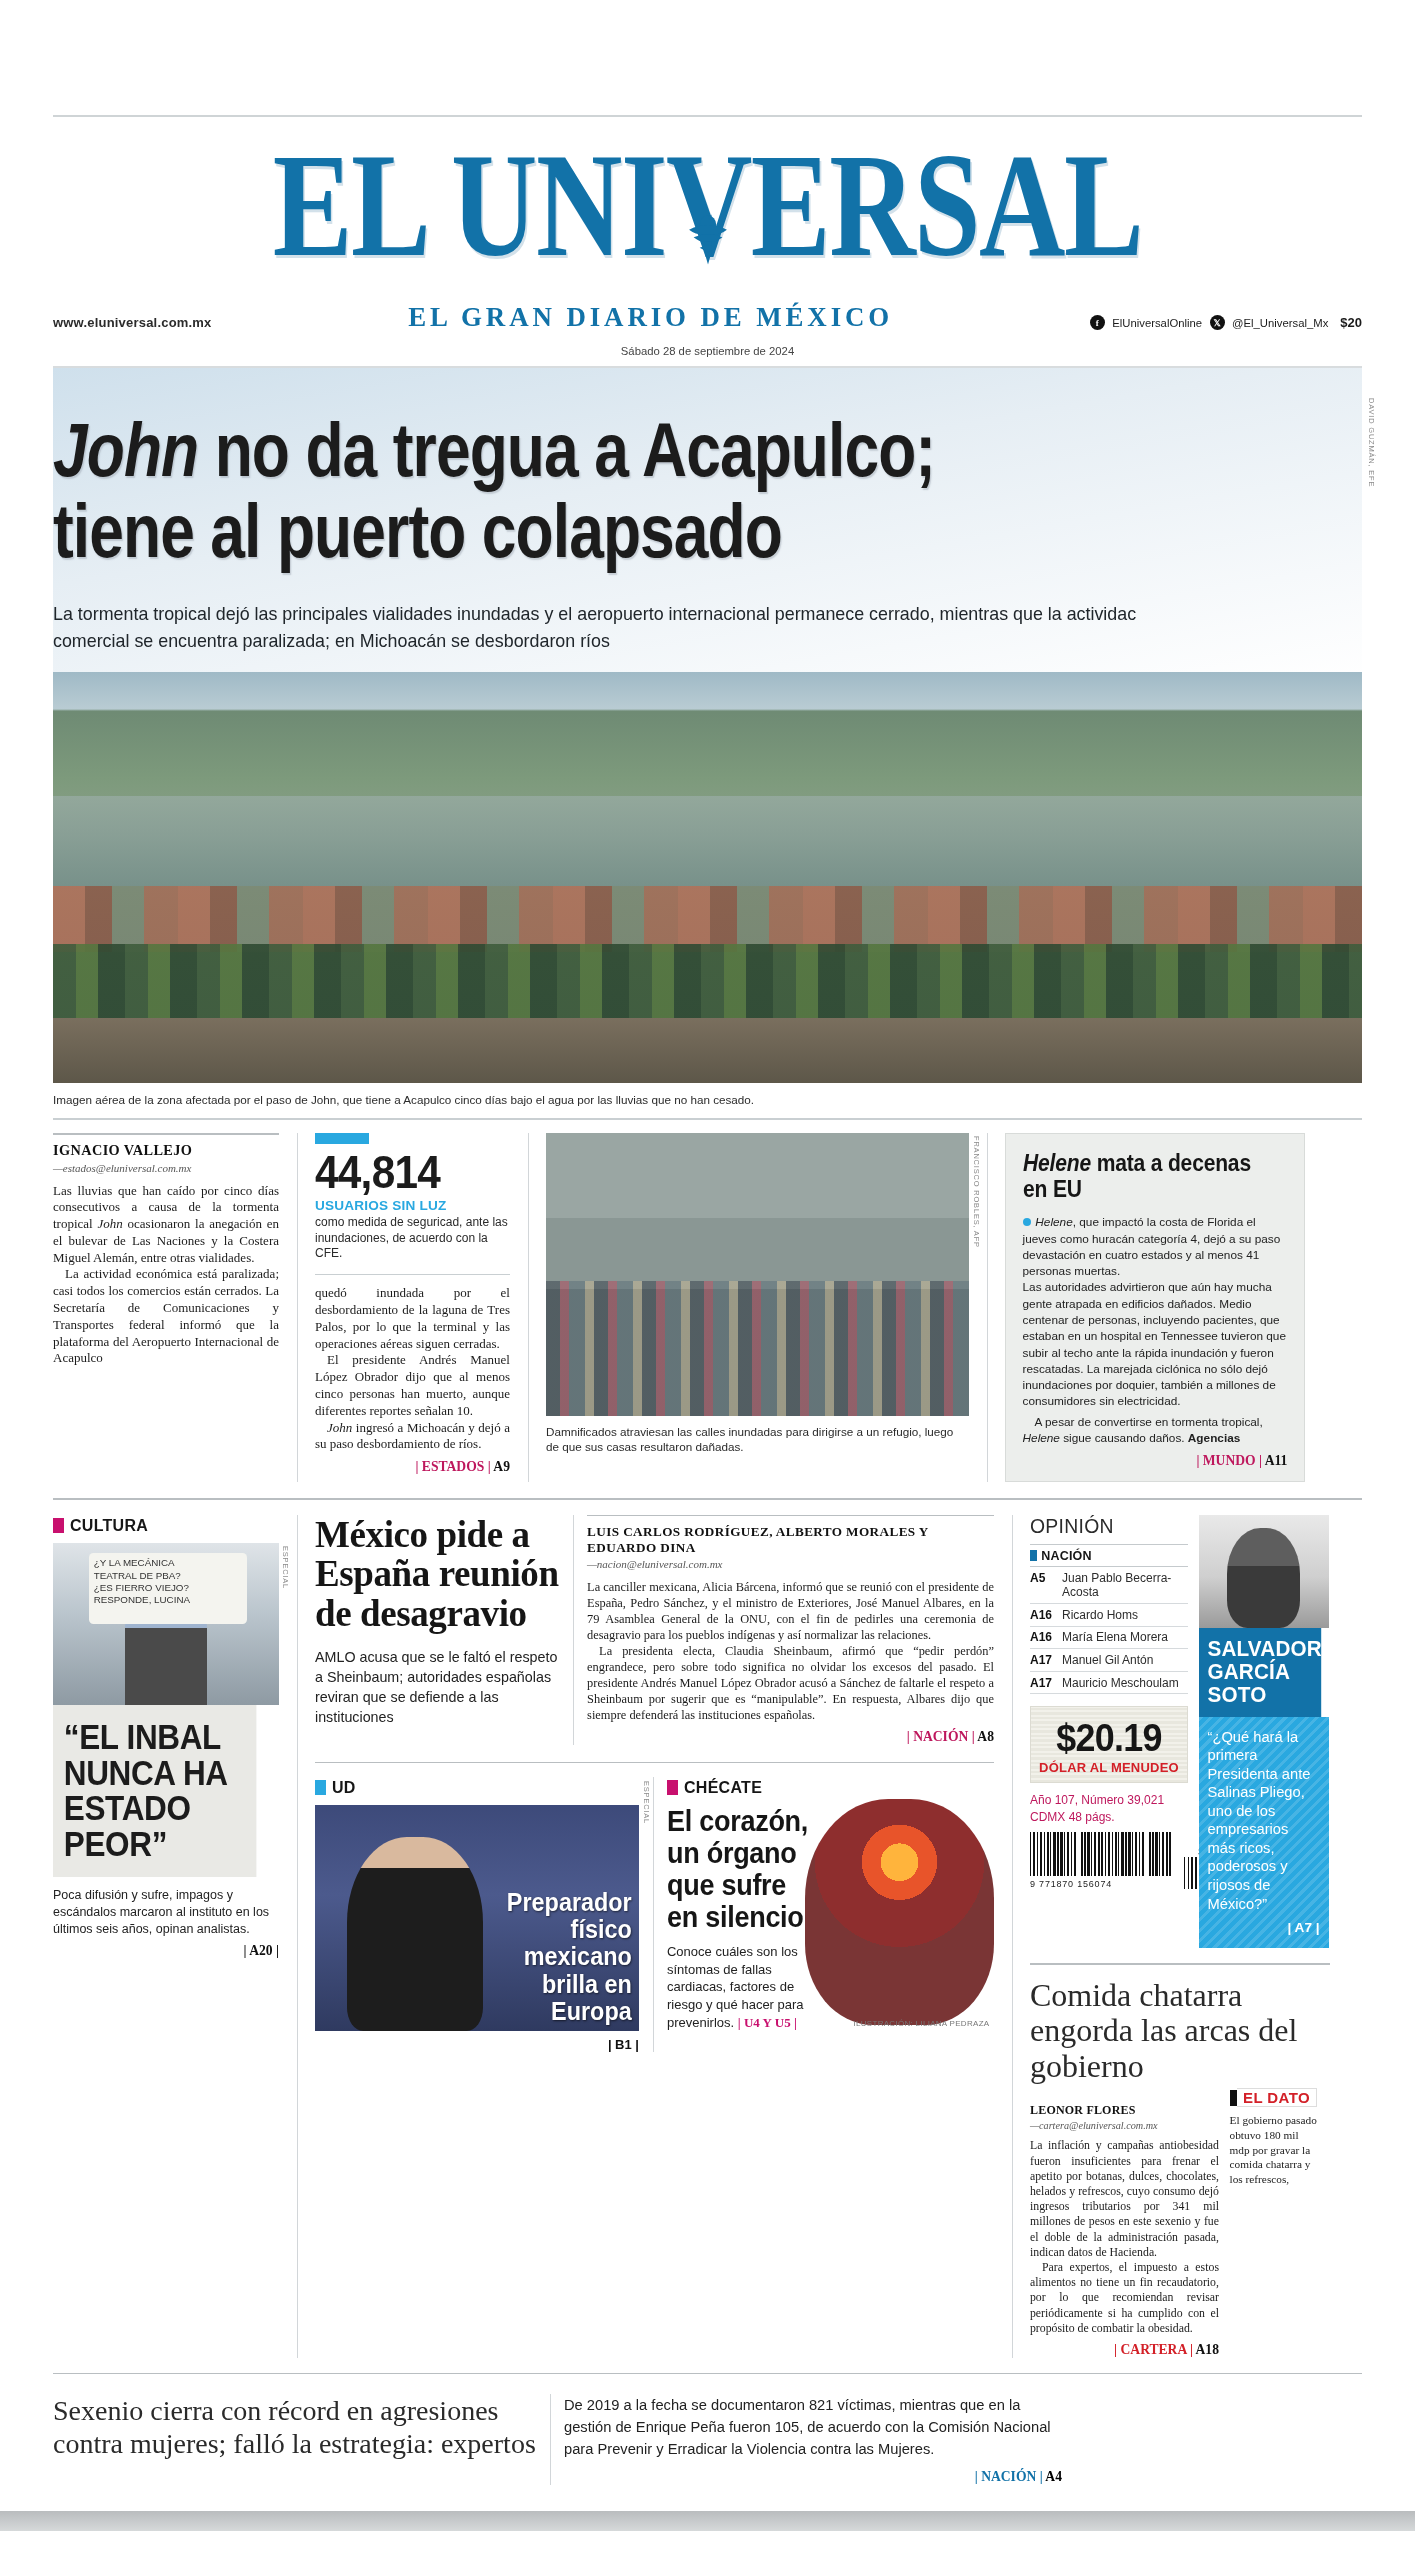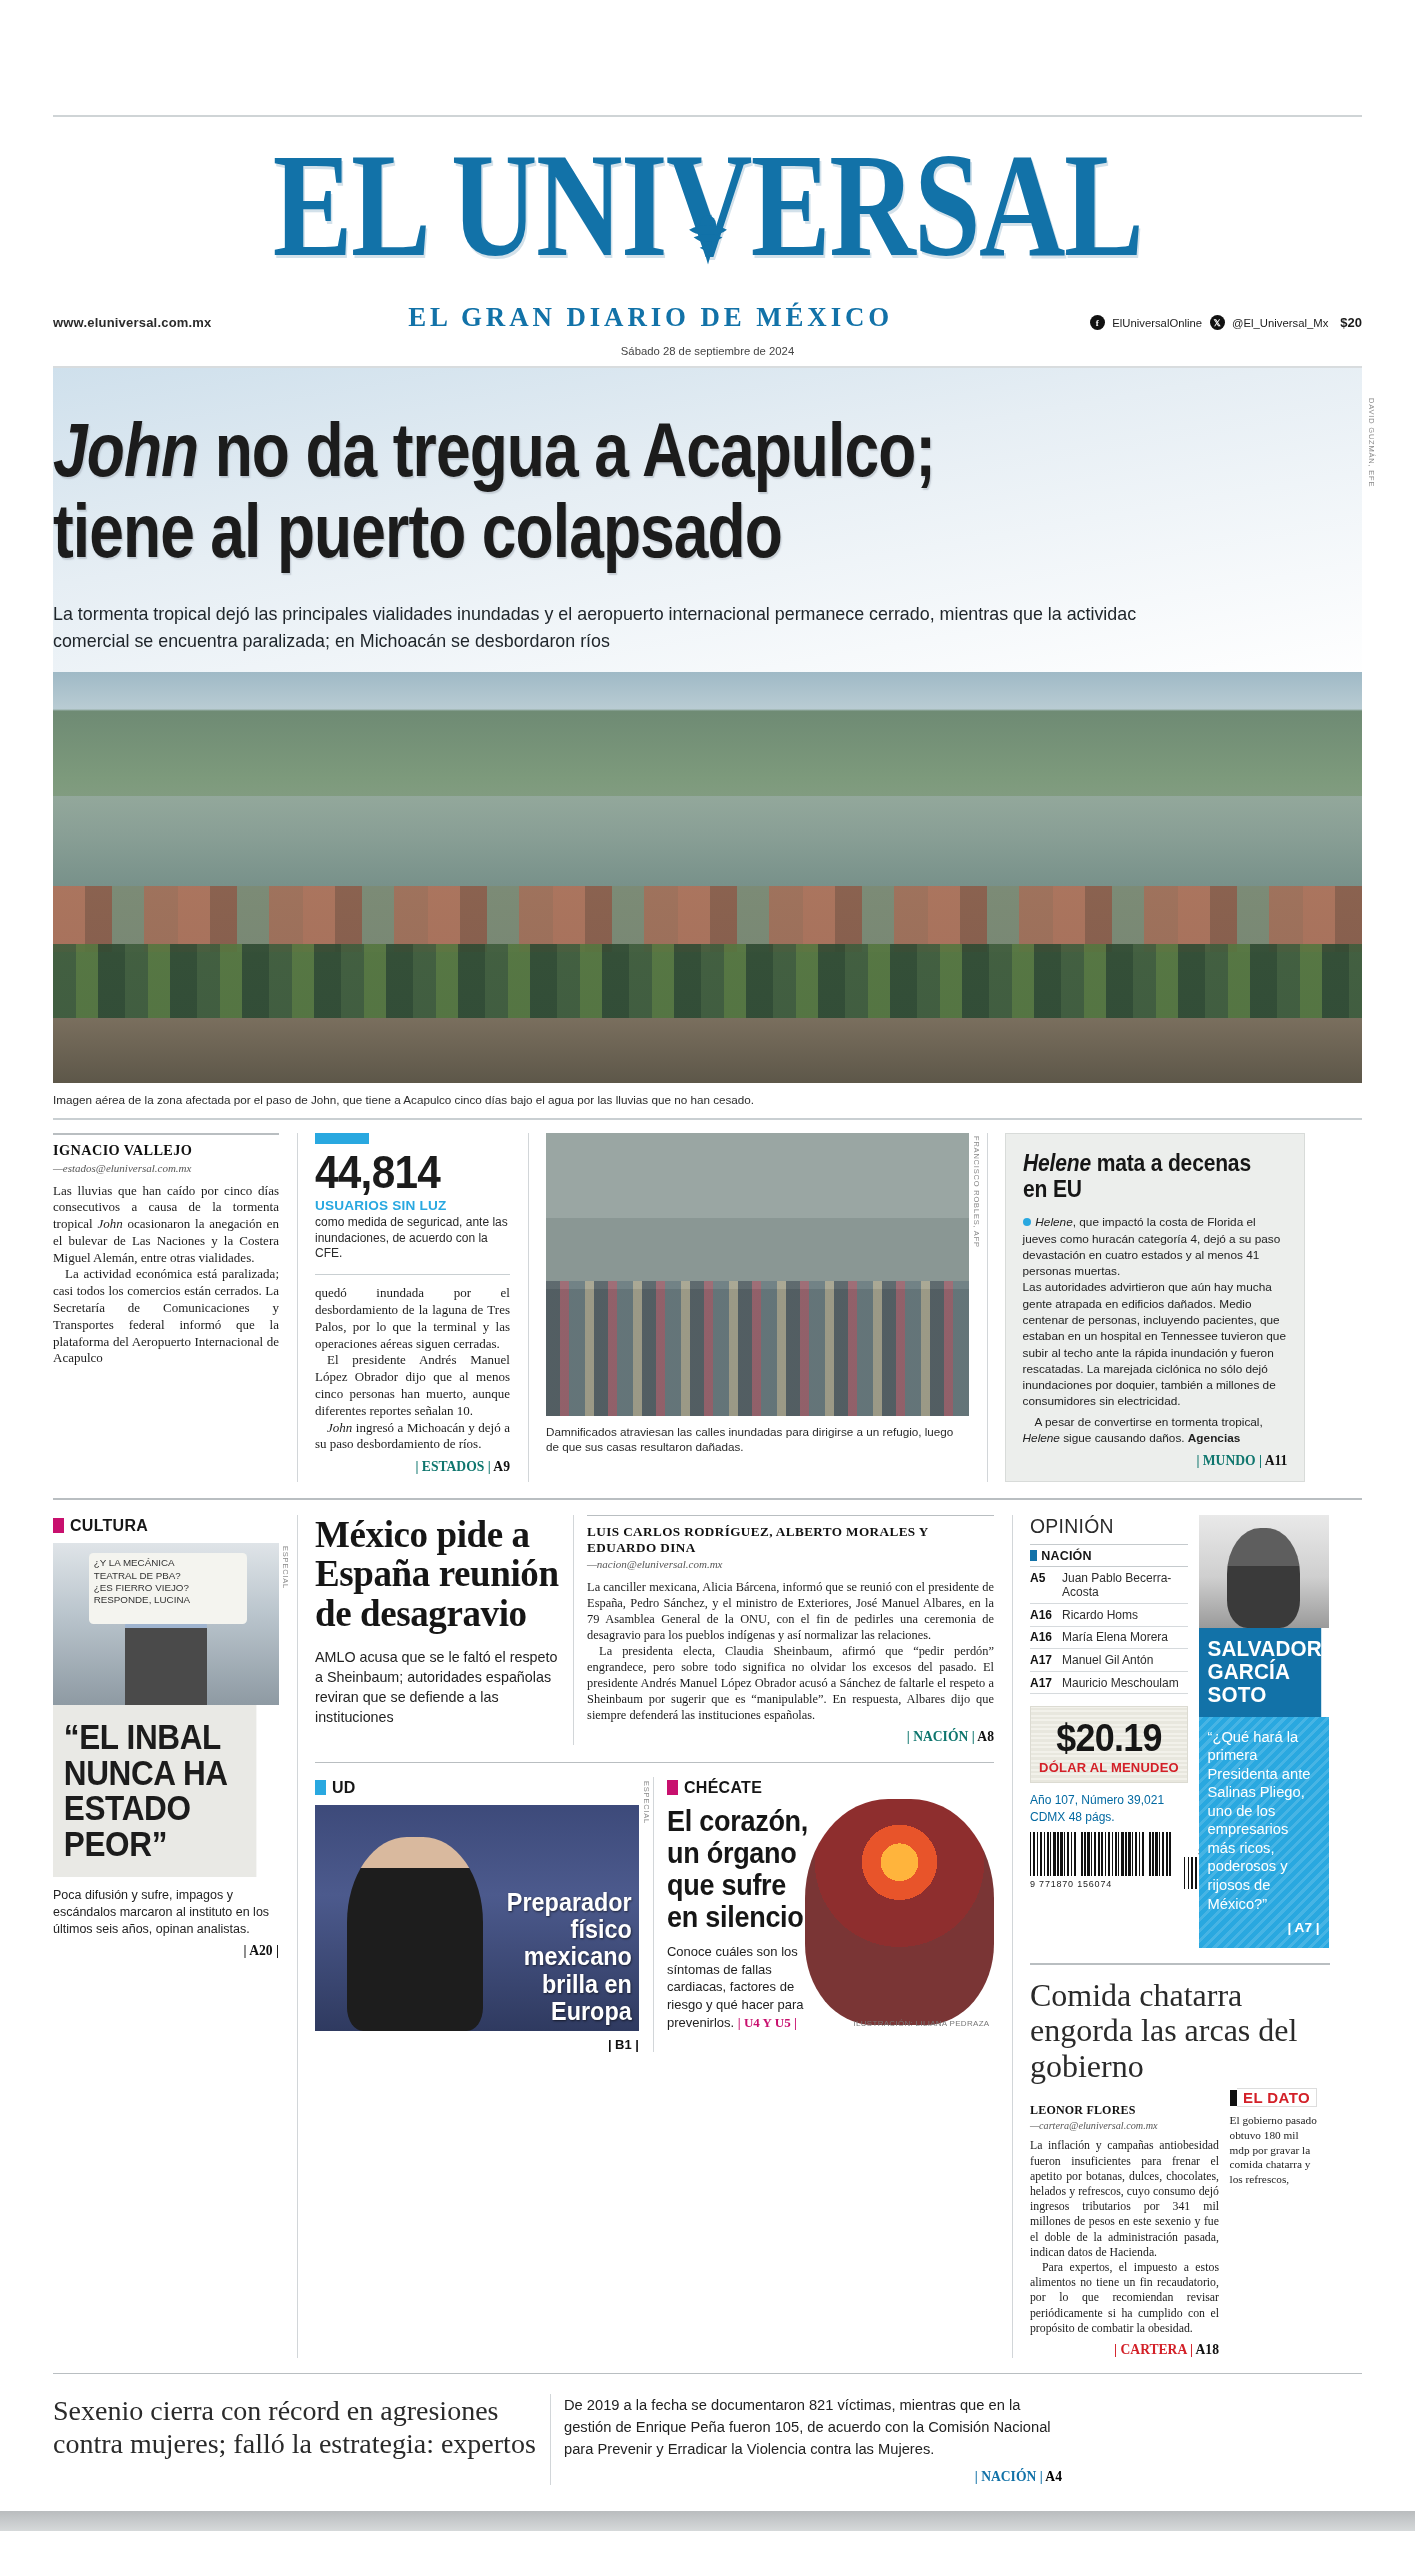--- a/index.html
+++ b/index.html
@@ -162,21 +162,21 @@
     color: #29a8e0; font-weight: 700; font-size: 13.6px; margin-top: 3.8px;
     letter-spacing: 0.2px;
   }
   .stat-sub { font-size: 12px; line-height: 1.3; color: #2a2a2a; margin-top: 2.3px; }
   .stat-rule { height: 0.8px; background: #c9cfd2; margin: 12px 0 10.6px; }
 
   .tagline-link {
     text-align: right; font-family: "Liberation Serif", serif;
     font-weight: 700; font-size: 13.6px; margin-top: 6px;
   }
-  .tagline-link .sec { color: #0f766e; }
+  .tagline-link .sec { color: #be185d; }
   .tagline-link .pg { color: #111; }
 
   
   .photo-col { position: relative; }
   .ph-crowd {
     width: 100%; height: 283px;
     background:
       linear-gradient(180deg,#9aa6a3 0 30%, #8a9794 30% 55%, #6e7b79 55% 100%);
     position: relative; overflow: hidden;
   }
@@ -262,21 +262,21 @@
   }
   .dollar-num {
     font-family: "Liberation Sans Narrow","Liberation Sans", sans-serif;
     font-weight: 700; font-size: 39px; color: #161616; line-height: 1;
     letter-spacing: -0.8px; transform: scaleX(.92);
   }
   .dollar-lbl {
     color: #d32028; font-weight: 700; font-size: 13px; margin-top: 3px;
     letter-spacing: 0.2px;
   }
-  .issue { font-size: 12px; color: #0369a1; margin-top: 9px; line-height: 1.35; }
+  .issue { font-size: 12px; color: #be185d; margin-top: 9px; line-height: 1.35; }
 
   .barcode-wrap { margin-top: 7.5px; display: flex; align-items: flex-end; gap: 10.6px; }
   .barcode {
     height: 44px; width: 143px;
     background: repeating-linear-gradient(90deg,
       #111 0 1.5px, #fff 1.5px 3px, #111 3px 5.3px, #fff 5.3px 6.8px,
       #111 6.8px 7.5px, #fff 7.5px 9.8px, #111 9.8px 12px, #fff 12px 13.6px);
   }
   .barcode-num { font-size: 9px; letter-spacing: 0.8px; color: #222; margin-top: 2.3px; }
   .barcode2 { height: 32px; width: 54px;

